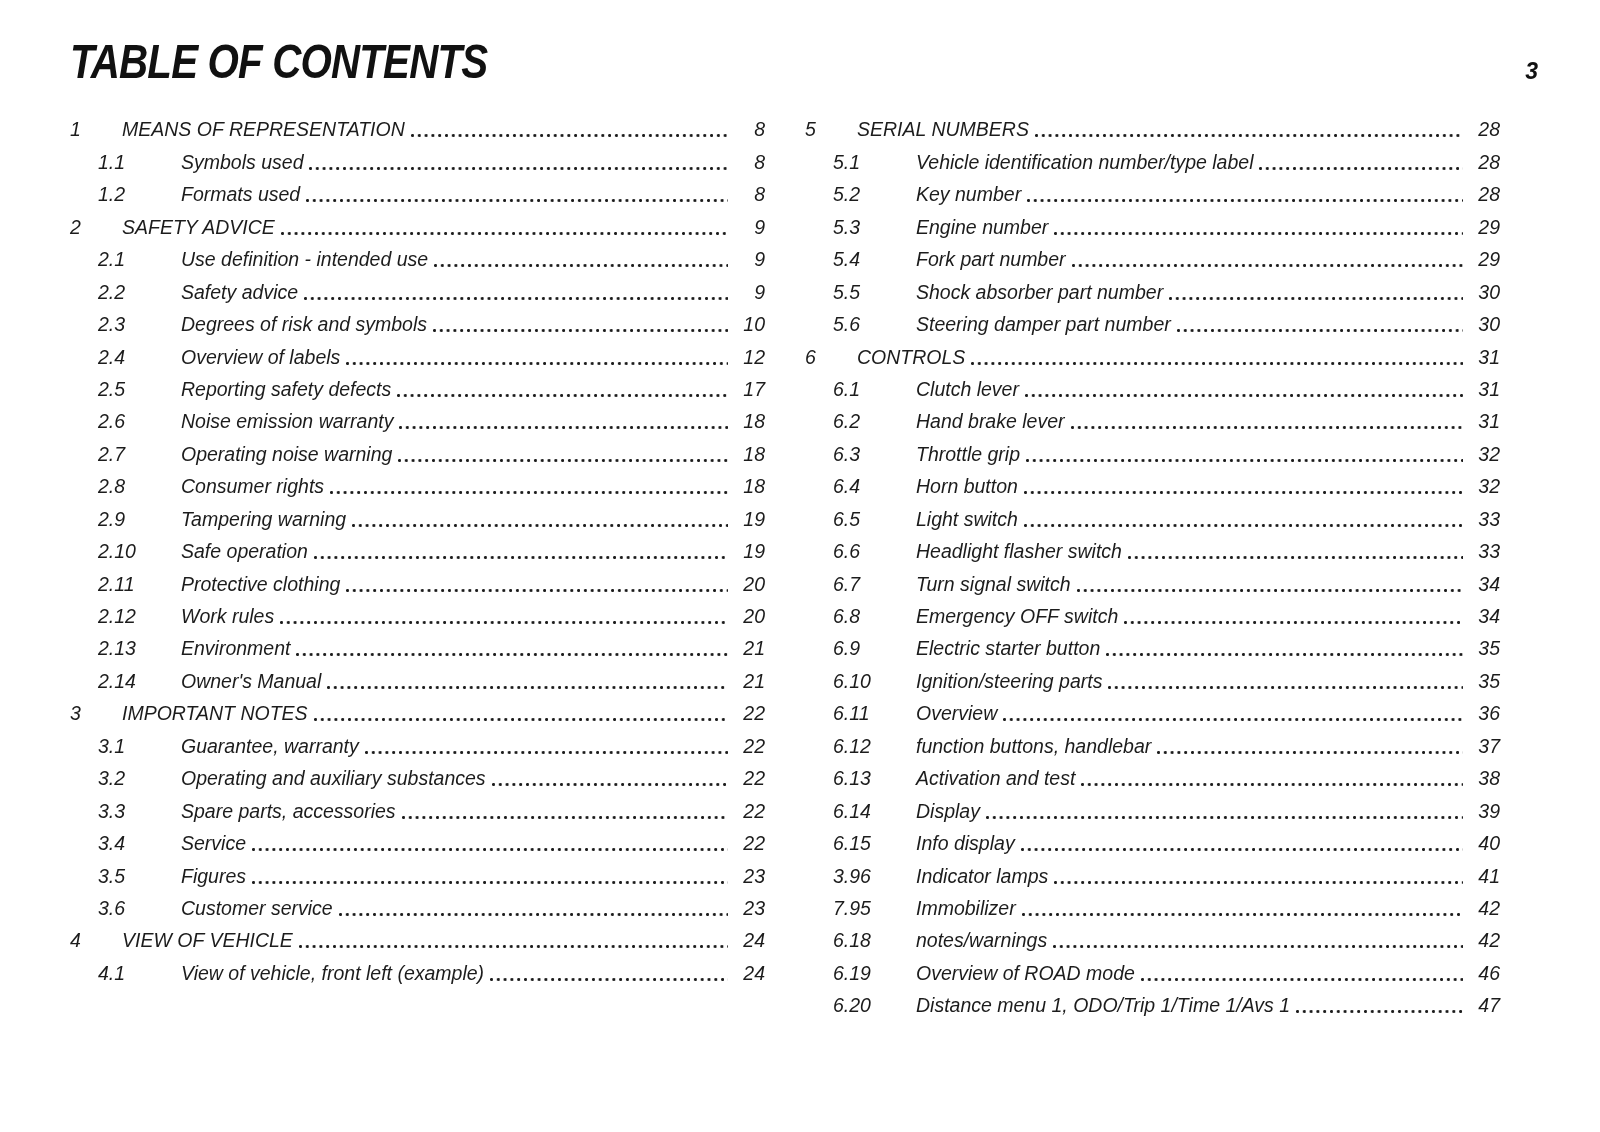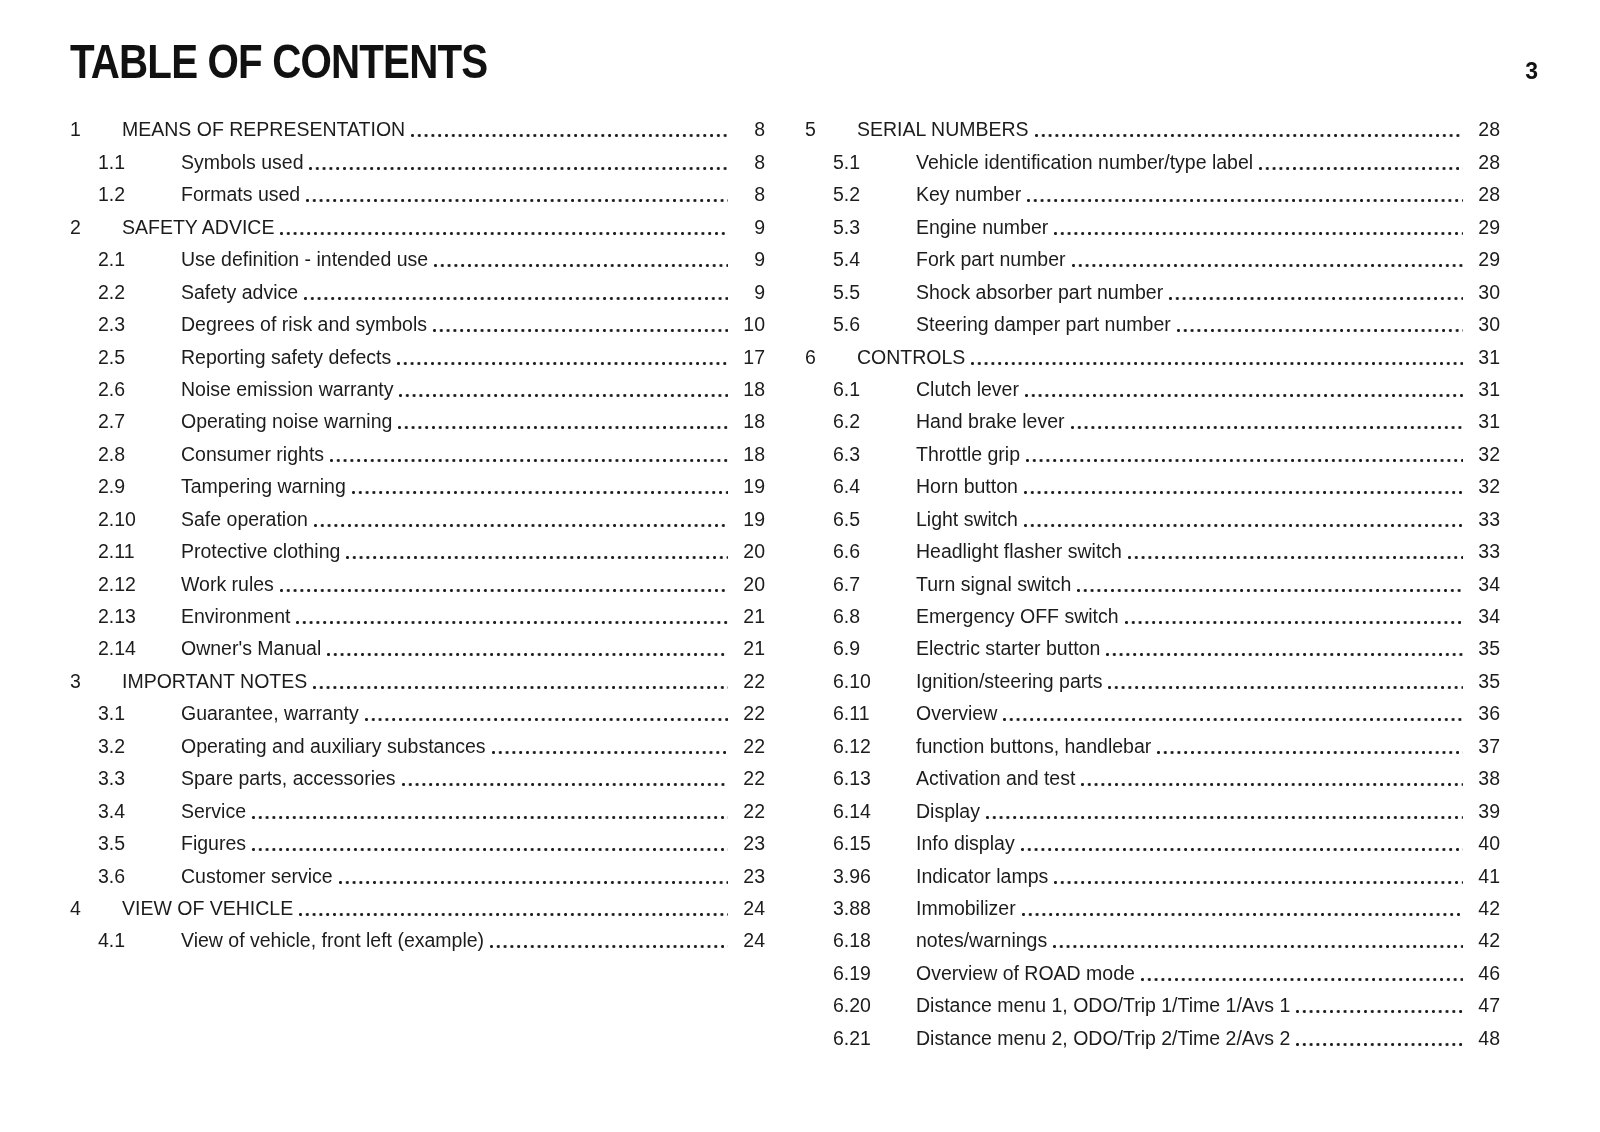--- a/index.html
+++ b/index.html
@@ -3,21 +3,21 @@
 <meta charset="utf-8">
 <style>
   html, body { margin: 0; padding: 0; }
   body {
     width: 1600px; height: 1132px;
     background: #ffffff;
     font-family: "Liberation Sans", sans-serif;
     color: #1c1c1c;
     overflow: hidden;
   }
-  .page { position: relative; width: 1600px; height: 936px; background: #ffffff; }
+  .page { position: relative; width: 1600px; height: 936px; background: #ffffff; font-style: italic; }
 
   .header {
     position: absolute; top: 34px; left: 70px; right: 62px;
     display: flex; justify-content: space-between; align-items: flex-start;
   }
   .doc-title {
     font-size: 48px; font-weight: 700; letter-spacing: -1px;
     transform: scaleX(0.84); transform-origin: left top;
     white-space: nowrap; color: #111111;
   }
@@ -89,20 +89,26 @@
           <span class="leader"></span>
           <span class="pg">9</span>
         </div>
         <div class="row item">
           <span class="num">2.3</span>
           <span class="title-text">Degrees of risk and symbols</span>
           <span class="leader"></span>
           <span class="pg">10</span>
         </div>
         <div class="row item">
+          <span class="num">2.4</span>
+          <span class="title-text">Overview of labels</span>
+          <span class="leader"></span>
+          <span class="pg">12</span>
+        </div>
+        <div class="row item">
           <span class="num">2.5</span>
           <span class="title-text">Reporting safety defects</span>
           <span class="leader"></span>
           <span class="pg">17</span>
         </div>
         <div class="row item">
           <span class="num">2.6</span>
           <span class="title-text">Noise emission warranty</span>
           <span class="leader"></span>
           <span class="pg">18</span>
@@ -349,21 +355,21 @@
           <span class="leader"></span>
           <span class="pg">40</span>
         </div>
         <div class="row item">
           <span class="num">3.96</span>
           <span class="title-text">Indicator lamps</span>
           <span class="leader"></span>
           <span class="pg">41</span>
         </div>
         <div class="row item">
-          <span class="num">3.88</span>
+          <span class="num">7.95</span>
           <span class="title-text">Immobilizer</span>
           <span class="leader"></span>
           <span class="pg">42</span>
         </div>
         <div class="row item">
           <span class="num">6.18</span>
           <span class="title-text">notes/warnings</span>
           <span class="leader"></span>
           <span class="pg">42</span>
         </div>
@@ -371,22 +377,16 @@
           <span class="num">6.19</span>
           <span class="title-text">Overview of ROAD mode</span>
           <span class="leader"></span>
           <span class="pg">46</span>
         </div>
         <div class="row item">
           <span class="num">6.20</span>
           <span class="title-text">Distance menu 1, ODO/Trip 1/Time 1/Avs 1</span>
           <span class="leader"></span>
           <span class="pg">47</span>
-        </div>
-        <div class="row item">
-          <span class="num">6.21</span>
-          <span class="title-text">Distance menu 2, ODO/Trip 2/Time 2/Avs 2</span>
-          <span class="leader"></span>
-          <span class="pg">48</span>
         </div>
       </div>
   </div>
 </div>
 
 </body></html>

